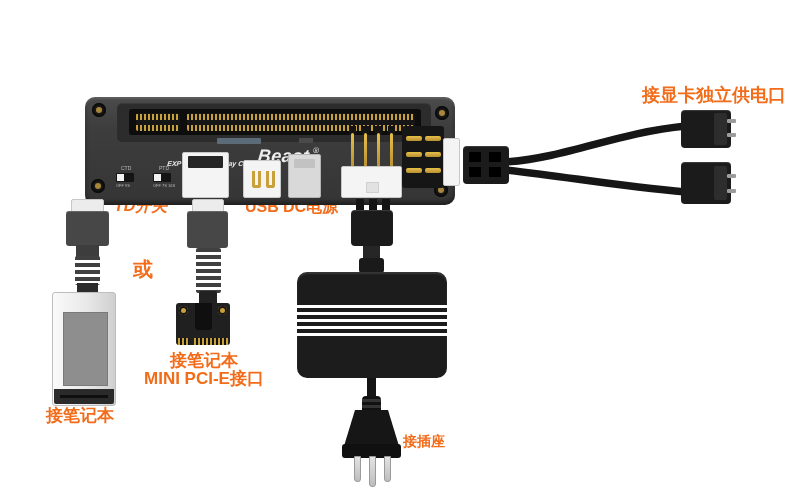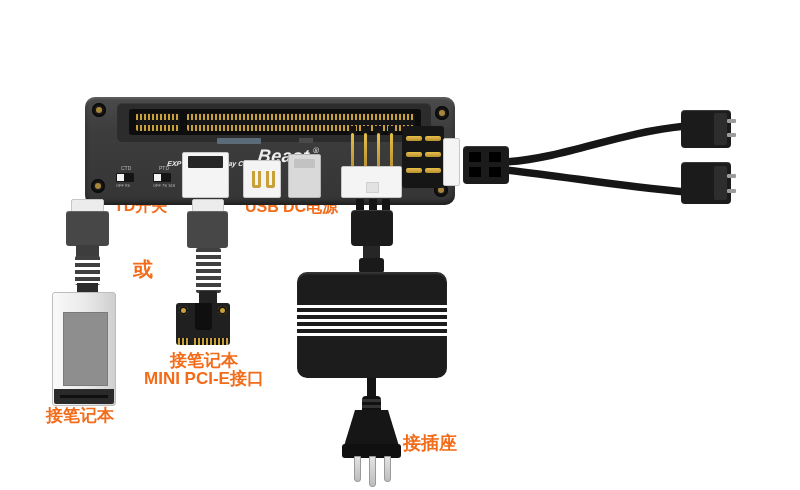--- a/index.html
+++ b/index.html
@@ -31,32 +31,33 @@
   .stripeband{background:repeating-linear-gradient(180deg,#ffffff 0 3px,#1c1c1c 3px 7px);}
   .prong{background:linear-gradient(180deg,#e3e3e3,#bdbdbd);border:1px solid #9a9a9a;border-radius:0 0 3px 3px;box-sizing:border-box;}
   .graypin{background:#9c9c9c;border-radius:1px;}
   svg{display:block;}
 </style>
 </head>
 <body>
 
 <div class="stage">
 
-  <div class="lbl" style="left:114px;top:198px;font-size:16px;">TD开关</div>
+  <div class="lbl center" style="left:628px;top:86px;width:172px;font-size:18px;">接显卡独立供电口</div>
+  <div class="lbl" style="left:114px;top:198px;font-size:16px;font-style:italic;">TD开关</div>
   <div class="lbl" style="left:245px;top:199px;font-size:16px;">USB</div>
   <div class="lbl" style="left:283px;top:199px;font-size:16px;">DC电源</div>
   <div class="lbl" style="left:133px;top:259px;font-size:20px;">或</div>
   <div class="lbl center" style="left:140px;top:352px;width:128px;font-size:17px;">
     <div>接笔记本</div>
     <div>MINI PCI-E接口</div>
   </div>
   <div class="lbl center" style="left:0px;top:407px;width:160px;font-size:17px;">
     <div>接笔记本</div>
   </div>
-  <div class="lbl" style="left:403px;top:434px;font-size:18px;text-align:right;">接插座</div>
+  <div class="lbl" style="left:403px;top:434px;font-size:14px;text-align:right;">接插座</div>
 
   <div class="abs board" style="left:85px;top:97px;width:370px;height:108px;">
     <div class="abs screw" style="left:7px;top:6px;"></div>
     <div class="abs screw" style="left:350px;top:9px;"></div>
     <div class="abs screw" style="left:6px;top:82px;"></div>
     <div class="abs screw" style="left:349px;top:86px;"></div>
 
     <div class="abs slotplate" style="left:32px;top:6px;width:314px;height:39px;">
       <div class="abs slot" style="left:12px;top:6px;width:292px;height:26px;">
         <div class="abs slotseg" style="left:7px;top:4px;width:44px;height:18px;">

